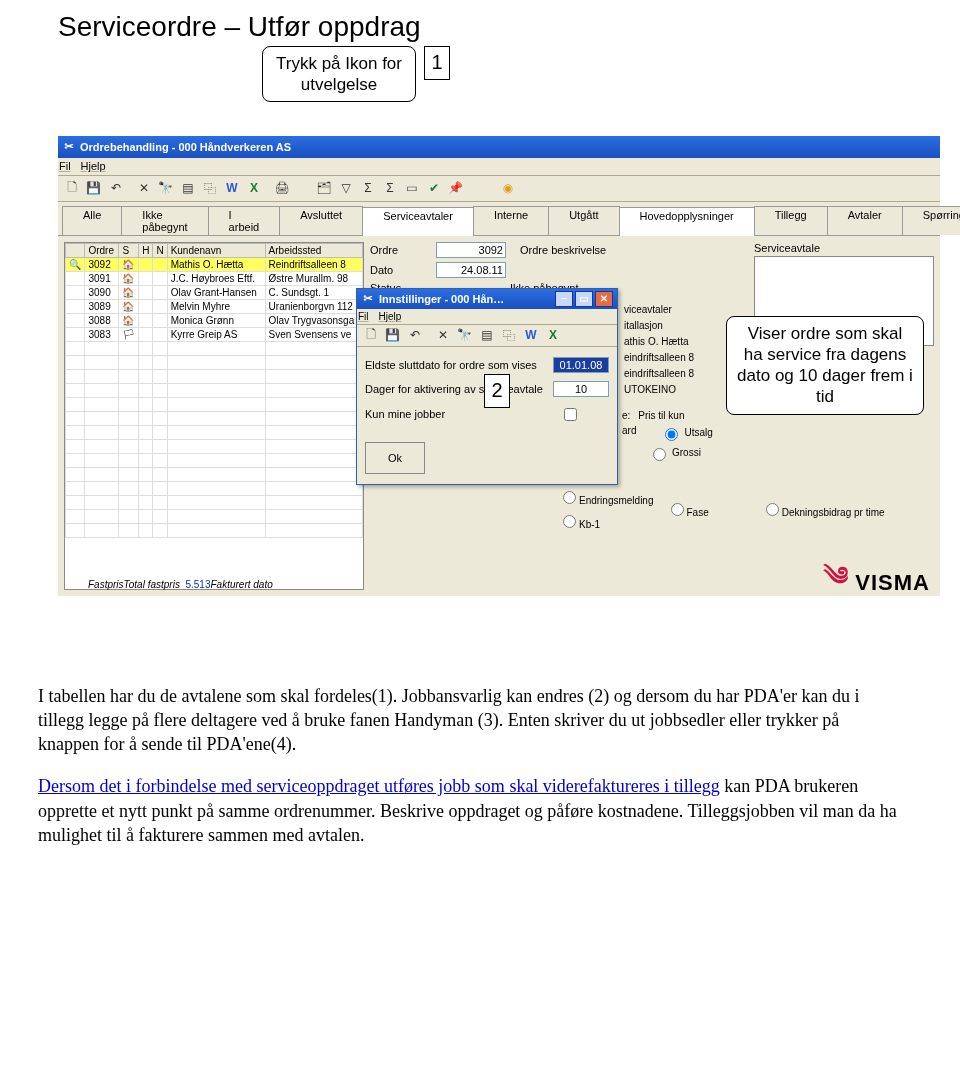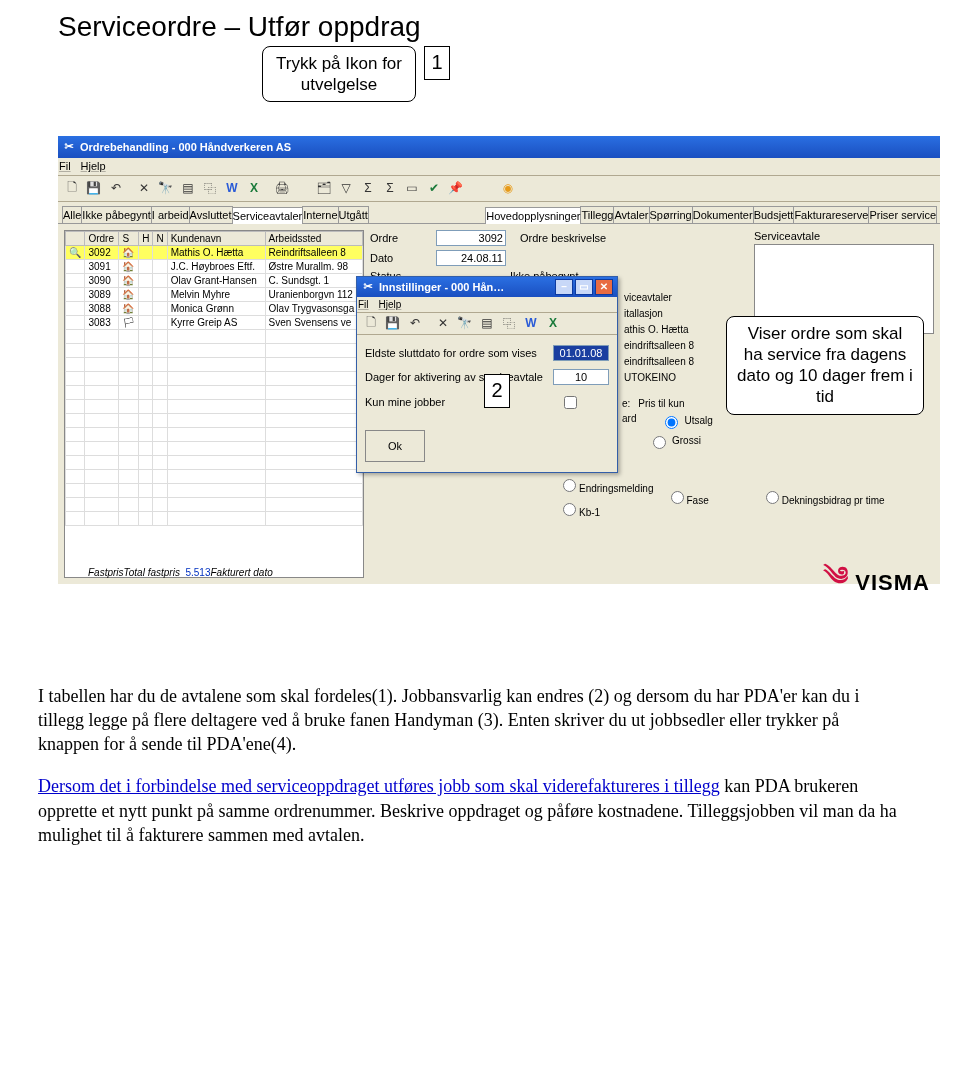--- a/index.html
+++ b/index.html
@@ -13,21 +13,21 @@
   .winbar .wicon { width:14px; height:14px; margin-right:4px; display:inline-flex; align-items:center; justify-content:center; }
   .winctrls { margin-left:auto; display:flex; gap:2px; }
   .winctrls div { width:18px; height:16px; background:#c8d8f8; border:1px solid #0d3aa0; font-size:10px; text-align:center; line-height:14px; }
   .winctrls .close { background:#e86b42; color:#fff; }
   .menubar { background:#ece9d8; border-bottom:1px solid #b0a890; height:18px; display:flex; align-items:center; padding:0 1px; font-size:11px; }
   .menubar span { margin-right:10px; text-decoration:underline; text-decoration-color: rgba(0,0,0,0.25);}
   .toolbar { background:#ece9d8; height:26px; border-bottom:1px solid #b0a890; display:flex; align-items:center; padding:0 4px; gap:2px; }
   .tbtn { width:20px; height:20px; border:1px solid transparent; display:inline-flex; align-items:center; justify-content:center; font-size:12px; color:#333; }
   .tbtn.sep { width:4px; border:none; background:transparent; }
   .tabbar { background:#ece9d8; padding:4px 4px 0 4px; border-bottom:1px solid #999; display:flex; gap:0; font-size:11px; }
-  .tab { background:#ece9d8; border:1px solid #999; border-bottom:none; padding:2px 0; margin-right:-1px; }
+  .tab { background:#ece9d8; border:1px solid #999; border-bottom:none; padding:2px 20px; margin-right:-1px; }
   .tab.active { background:#fff; position:relative; top:1px; }
   .workspace { background:#ece9d8; display:flex; padding:6px; gap:6px; min-height:360px; position:relative; }
   .grid-panel { width:300px; background:#fff; border:1px solid #888; }
   table.grid { width:100%; border-collapse:collapse; font-size:10px; }
   table.grid th { background:#ece9d8; border:1px solid #bbb; padding:1px 3px; text-align:left; font-weight:normal; }
   table.grid td { border:1px solid #ddd; padding:0 3px; height:14px; white-space:nowrap; overflow:hidden; }
   table.grid tr.sel td { background:#ffff60; }
   .detail-panel { flex:1; display:flex; gap:6px; }
   .detail-left { flex:1; display:flex; flex-direction:column; gap:4px; }
   .field-row { display:flex; align-items:center; gap:4px; font-size:11px; }

